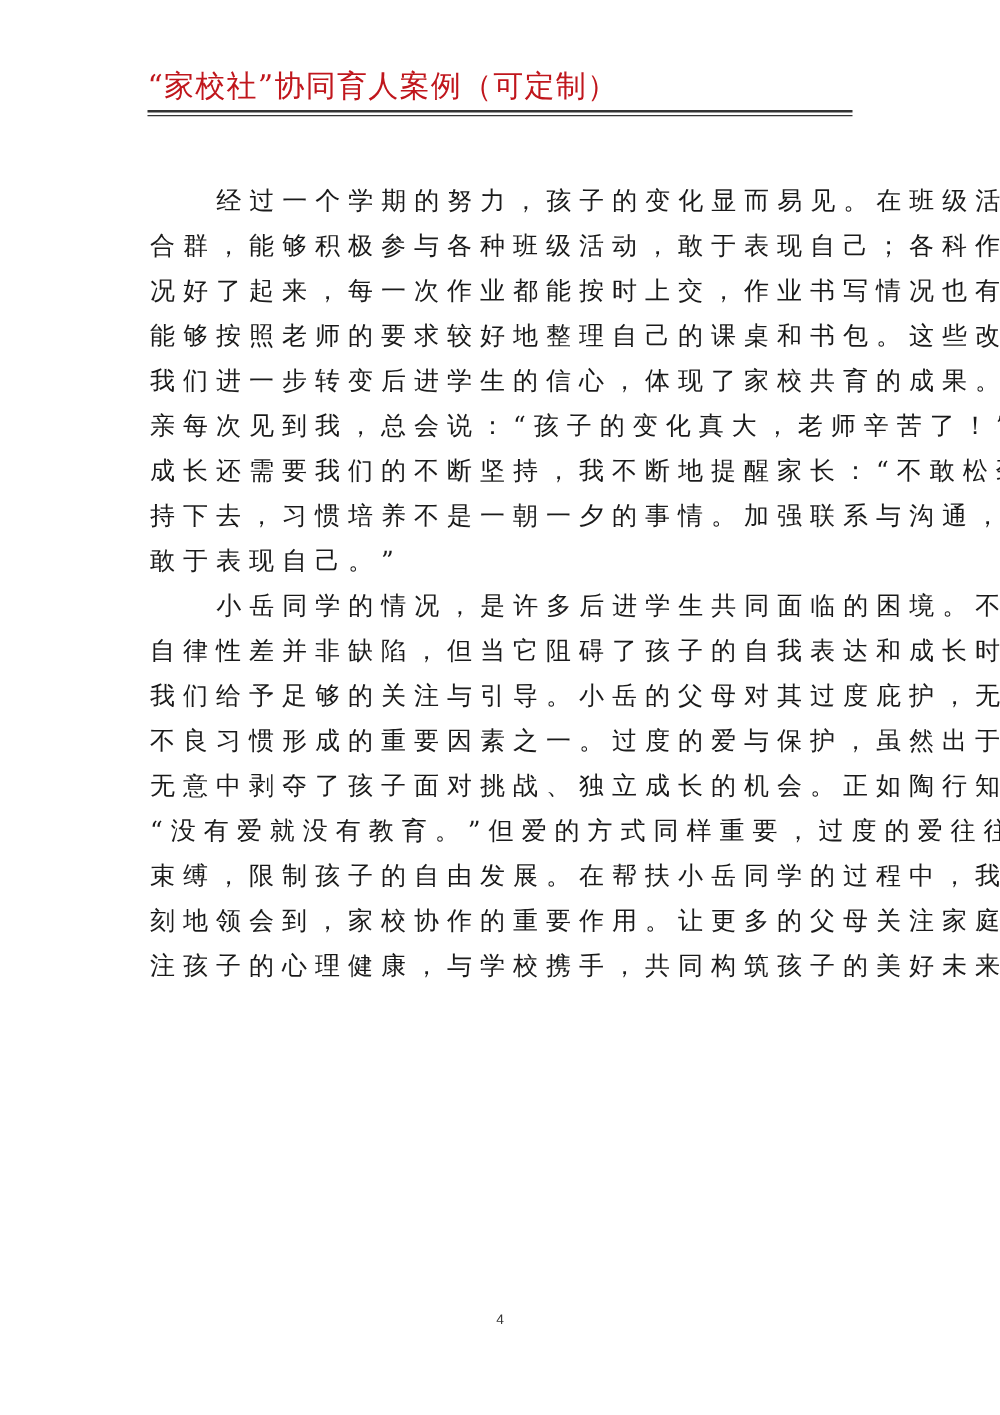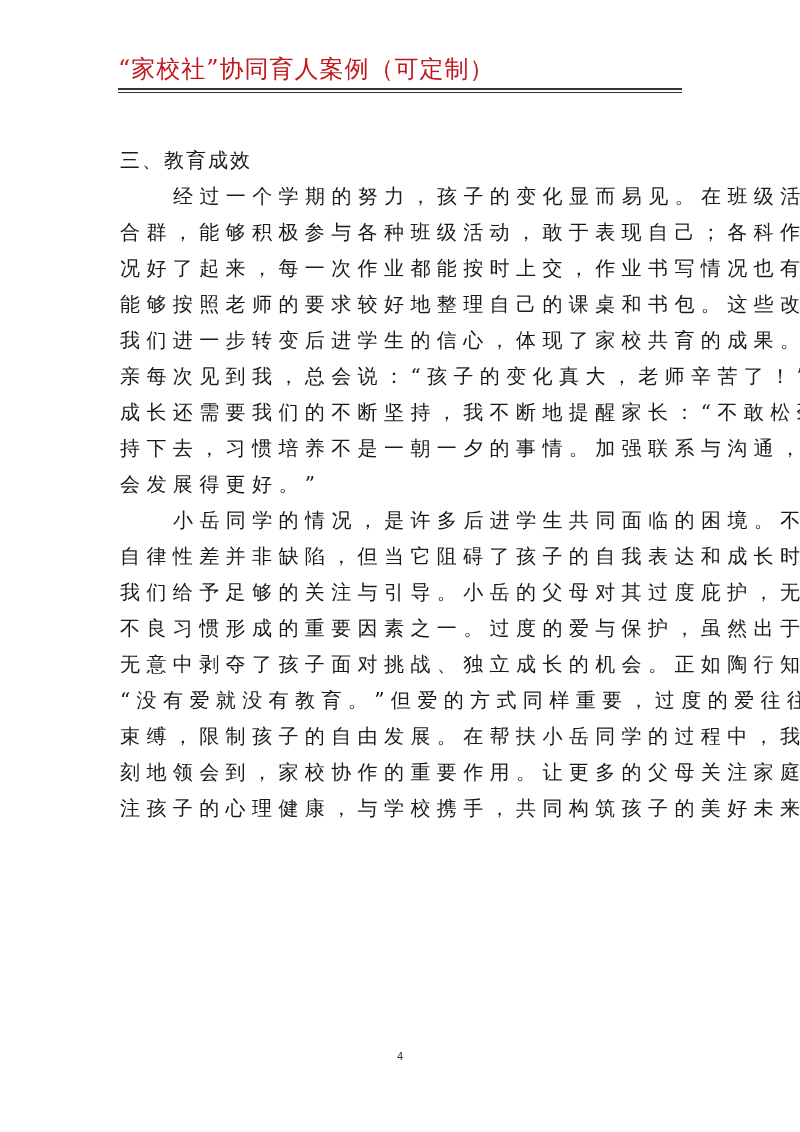--- a/index.html
+++ b/index.html
@@ -80,32 +80,31 @@
   </style>
 </head>
 <body>
 
 <div class="page-header">
   <div class="header-title">“家校社”协同育人案例（可定制）</div>
 </div>
 <div class="header-rule"></div>
 
 <div class="content">
-  <div class="section-heading">三、教育成效</div>
 
   <div class="paragraph">
     <div class="line indent">经过一个学期的努力，孩子的变化显而易见。在班级活动中更加</div>
     <div class="line">合群，能够积极参与各种班级活动，敢于表现自己；各科作业完成情</div>
     <div class="line">况好了起来，每一次作业都能按时上交，作业书写情况也有所改观；</div>
     <div class="line">能够按照老师的要求较好地整理自己的课桌和书包。这些改变也给了</div>
     <div class="line">我们进一步转变后进学生的信心，体现了家校共育的成果。孩子的母</div>
     <div class="line">亲每次见到我，总会说：“孩子的变化真大，老师辛苦了！”孩子的</div>
     <div class="line">成长还需要我们的不断坚持，我不断地提醒家长：“不敢松劲，要坚</div>
     <div class="line">持下去，习惯培养不是一朝一夕的事情。加强联系与沟通，相信孩子</div>
-    <div class="line">会发展得更好。”</div>
+    <div class="line">敢于表现自己。”</div>
   </div>
 
   <div class="paragraph">
     <div class="line indent">小岳同学的情况，是许多后进学生共同面临的困境。不良习惯、</div>
     <div class="line">自律性差并非缺陷，但当它阻碍了孩子的自我表达和成长时，就需要</div>
     <div class="line">我们给予足够的关注与引导。小岳的父母对其过度庇护，无疑是造成</div>
     <div class="line">不良习惯形成的重要因素之一。过度的爱与保护，虽然出于好意，却</div>
     <div class="line">无意中剥夺了孩子面对挑战、独立成长的机会。正如陶行知先生所言:</div>
     <div class="line">“没有爱就没有教育。”但爱的方式同样重要，过度的爱往往会变成</div>
     <div class="line">束缚，限制孩子的自由发展。在帮扶小岳同学的过程中，我们更加深</div>

